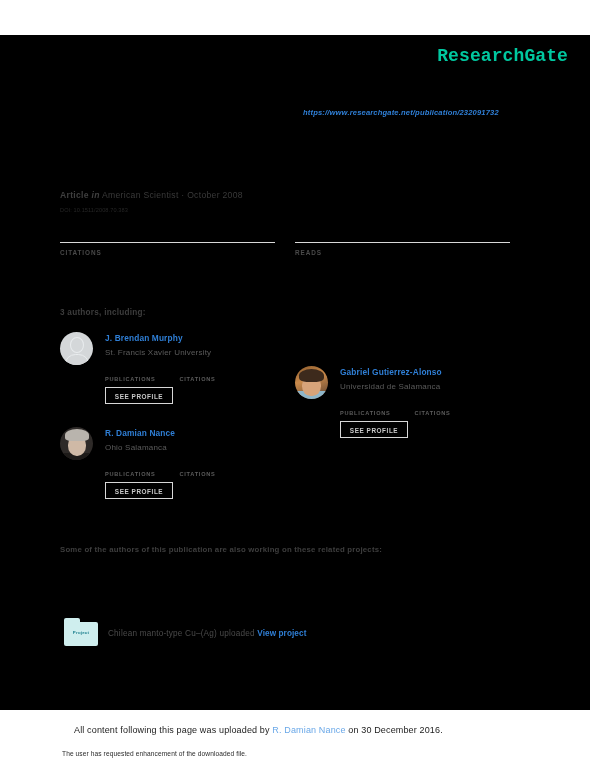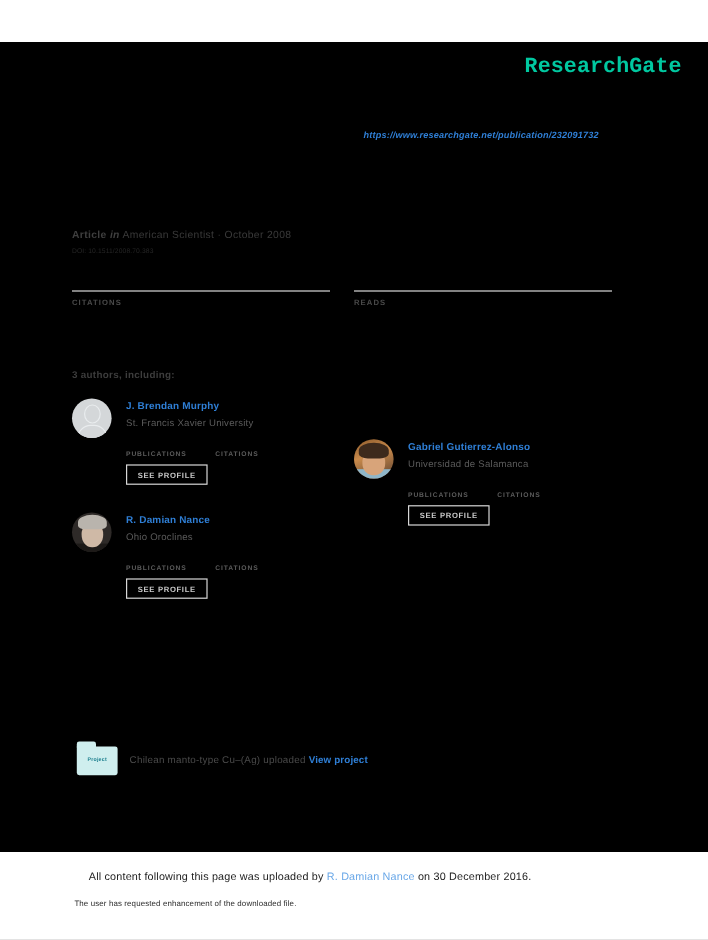--- a/index.html
+++ b/index.html
@@ -392,35 +392,36 @@
     <div class="see-profile">SEE PROFILE</div>
   </div>
 
   <div class="author" style="left:60px; top:425px;">
     <div class="avatar photo-b">
       <div class="shirt"></div>
       <div class="face"></div>
       <div class="hair"></div>
     </div>
     <div class="name">R. Damian Nance</div>
-    <div class="affil">Ohio Oroclines</div>
+    <div class="affil">Ohio Salamanca</div>
     <div class="metrics">
       <div class="metric">
         <div class="mnum"></div>
         <div class="mlbl">PUBLICATIONS</div>
       </div>
       <div class="metric">
         <div class="mnum"></div>
         <div class="mlbl">CITATIONS</div>
       </div>
     </div>
     <div class="see-profile">SEE PROFILE</div>
   </div>
 
 
+  <div class="projects-heading">Some of the authors of this publication are also working on these related projects:</div>
 
 
   <div class="project-row" style="top:618px;">
     <div class="folder">
       <div class="tab"></div>
       <div class="body"></div>
       <div class="word">Project</div>
     </div>
     <div class="ptitle">
       <span>Chilean manto-type Cu–(Ag) uploaded</span>

